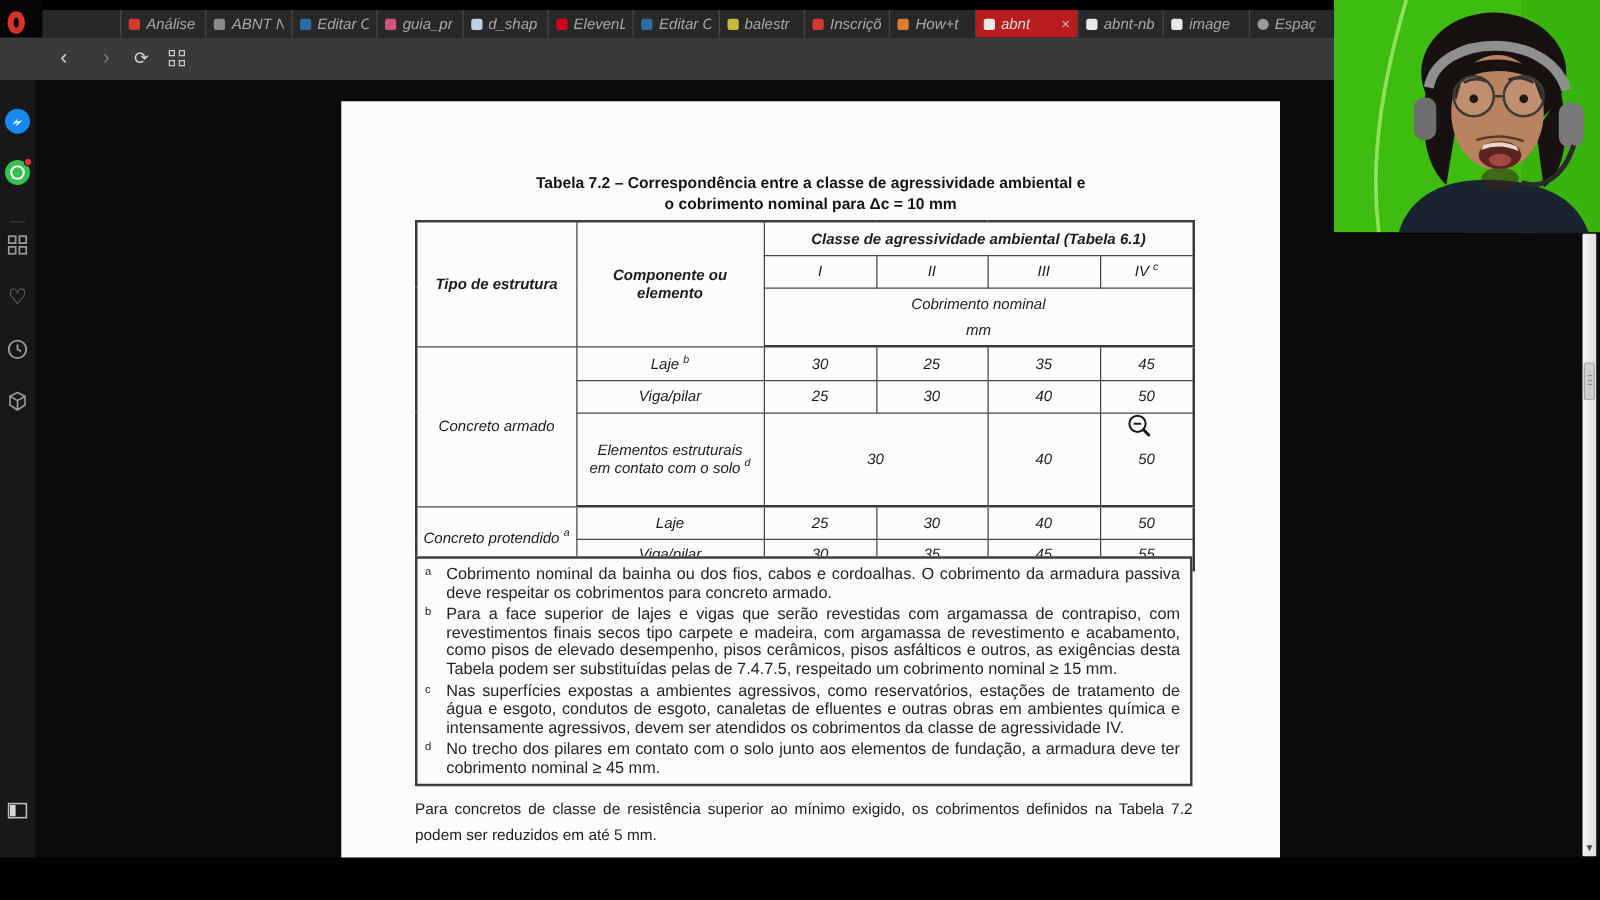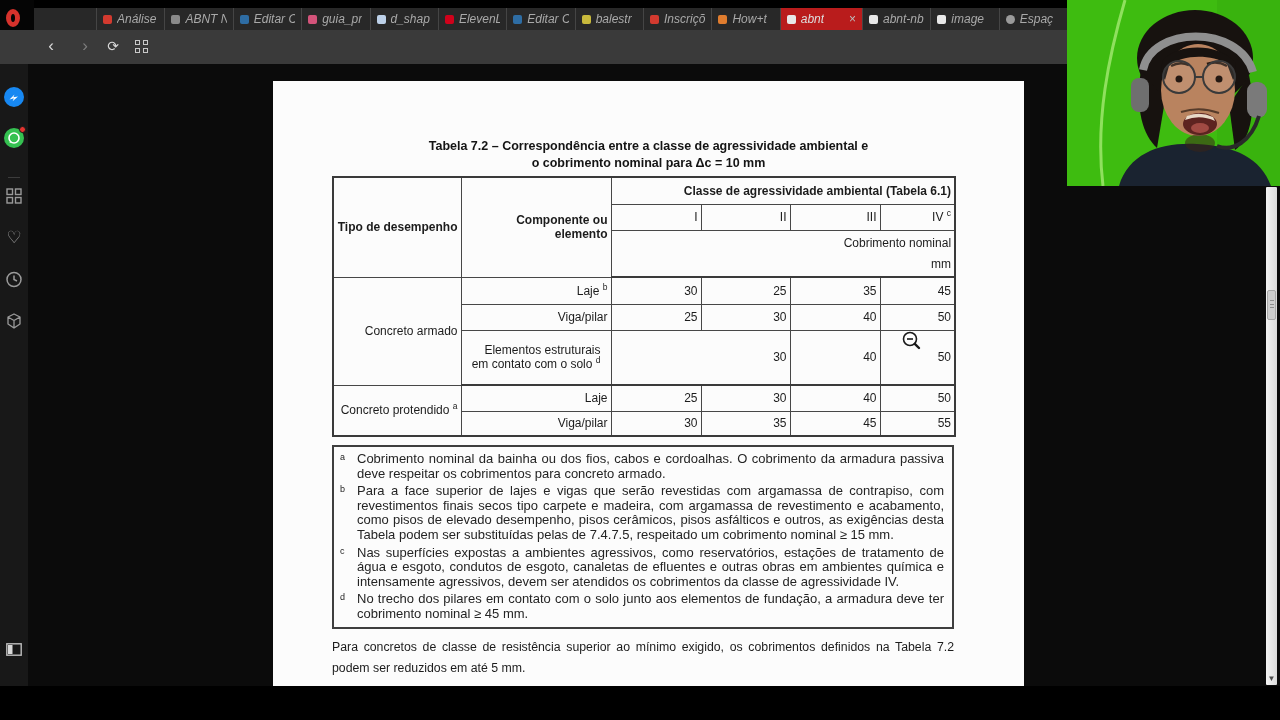--- a/index.html
+++ b/index.html
@@ -49,22 +49,22 @@
     background:#e3342f; border:1px solid #181818; }
   .sb-divider { position:absolute; left:8px; top:113px; width:12px; height:1px; background:#3c3c3c; }
   
   .content { position:absolute; left:28px; top:64px; width:1252px; height:622px; background:#0b0b0b; }
   .doc { position:absolute; left:273px; top:68px; width:751px; height:618px; background:#fcfcfc;
     color:#1e1e1e; overflow:hidden; cursor:zoom-out; }
   .doc-title { position:absolute; left:0; top:57px; width:100%; text-align:center;
     font-weight:bold; font-size:12.5px; line-height:17px; color:#141414; }
   table.nbr { position:absolute; left:59px; top:95px; width:622px; border-collapse:collapse;
     table-layout:fixed; font-size:12px; color:#1c1c1c; }
-  table.nbr td { border:1px solid #474747; text-align:right; vertical-align:middle;
-    padding:1px 3px; line-height:14px; }
+  table.nbr td { border:1px solid #474747; text-align:center; vertical-align:middle;
+    padding:1px 3px; line-height:14px;font-style:italic; }
   table.nbr { border:2px solid #3a3a3a; }
   td.bold { font-weight:bold; }
   tr.hrule td { border-bottom-width:2px; border-bottom-color:#3a3a3a; }
   sup.s { font-size:8.5px; vertical-align:super; line-height:0; }
   .fnbox { position:absolute; left:59px; top:364px; width:622px; height:184px;
     border:2px solid #3f3f3f; padding:5px 8px 4px 6px; background:#fcfcfc; }
   .fn { display:grid; grid-template-columns:17px 1fr; margin-bottom:3px; }
   .fn .mark { font-size:9px; padding-top:0px; color:#222; }
   .fn .txt { font-size:13px; line-height:14.6px; color:#242424; text-align:justify; }
   .para1 { position:absolute; left:59px; top:556px; width:622px; font-size:12.3px;
@@ -233,21 +233,21 @@
         <colgroup>
           <col style="width:128px">
             <col style="width:150px">
             <col style="width:90px">
           <col style="width:89px">
             <col style="width:90px">
             <col style="width:75px">
         </colgroup>
         <tbody>
             <tr style="height:27px">
-          <td rowspan="3" class="bold">Tipo de desempenho</td>
+          <td rowspan="3" class="bold">Tipo de estrutura</td>
           <td rowspan="3" class="bold">Componente ou elemento</td>
           <td colspan="4" class="bold">Classe de agressividade ambiental (Tabela 6.1)</td>
         </tr>
         <tr style="height:26px">
           <td>I</td>
           <td>II</td>
           <td>III</td>
           <td><span>IV</span> <sup class="s">c</sup></td>
         </tr>
         <tr style="height:47px" class="hrule">
@@ -264,21 +264,21 @@
           <td>35</td>
           <td>45</td>
         </tr>
         <tr style="height:26px">
           <td>Viga/pilar</td>
           <td>25</td>
           <td>30</td>
           <td>40</td>
           <td>50</td>
         </tr>
-        <tr style="height:55px" class="hrule">
+        <tr style="height:75px" class="hrule">
           <td style="padding:2px 10px"><span>Elementos estruturais em contato com o solo</span> <sup class="s">d</sup></td>
           <td colspan="2">30</td>
           <td>40</td>
           <td>50</td>
         </tr>
         <tr style="height:26px">
           <td rowspan="2"><span>Concreto protendido</span> <sup class="s">a</sup></td>
           <td>Laje</td>
           <td>25</td>
           <td>30</td>

